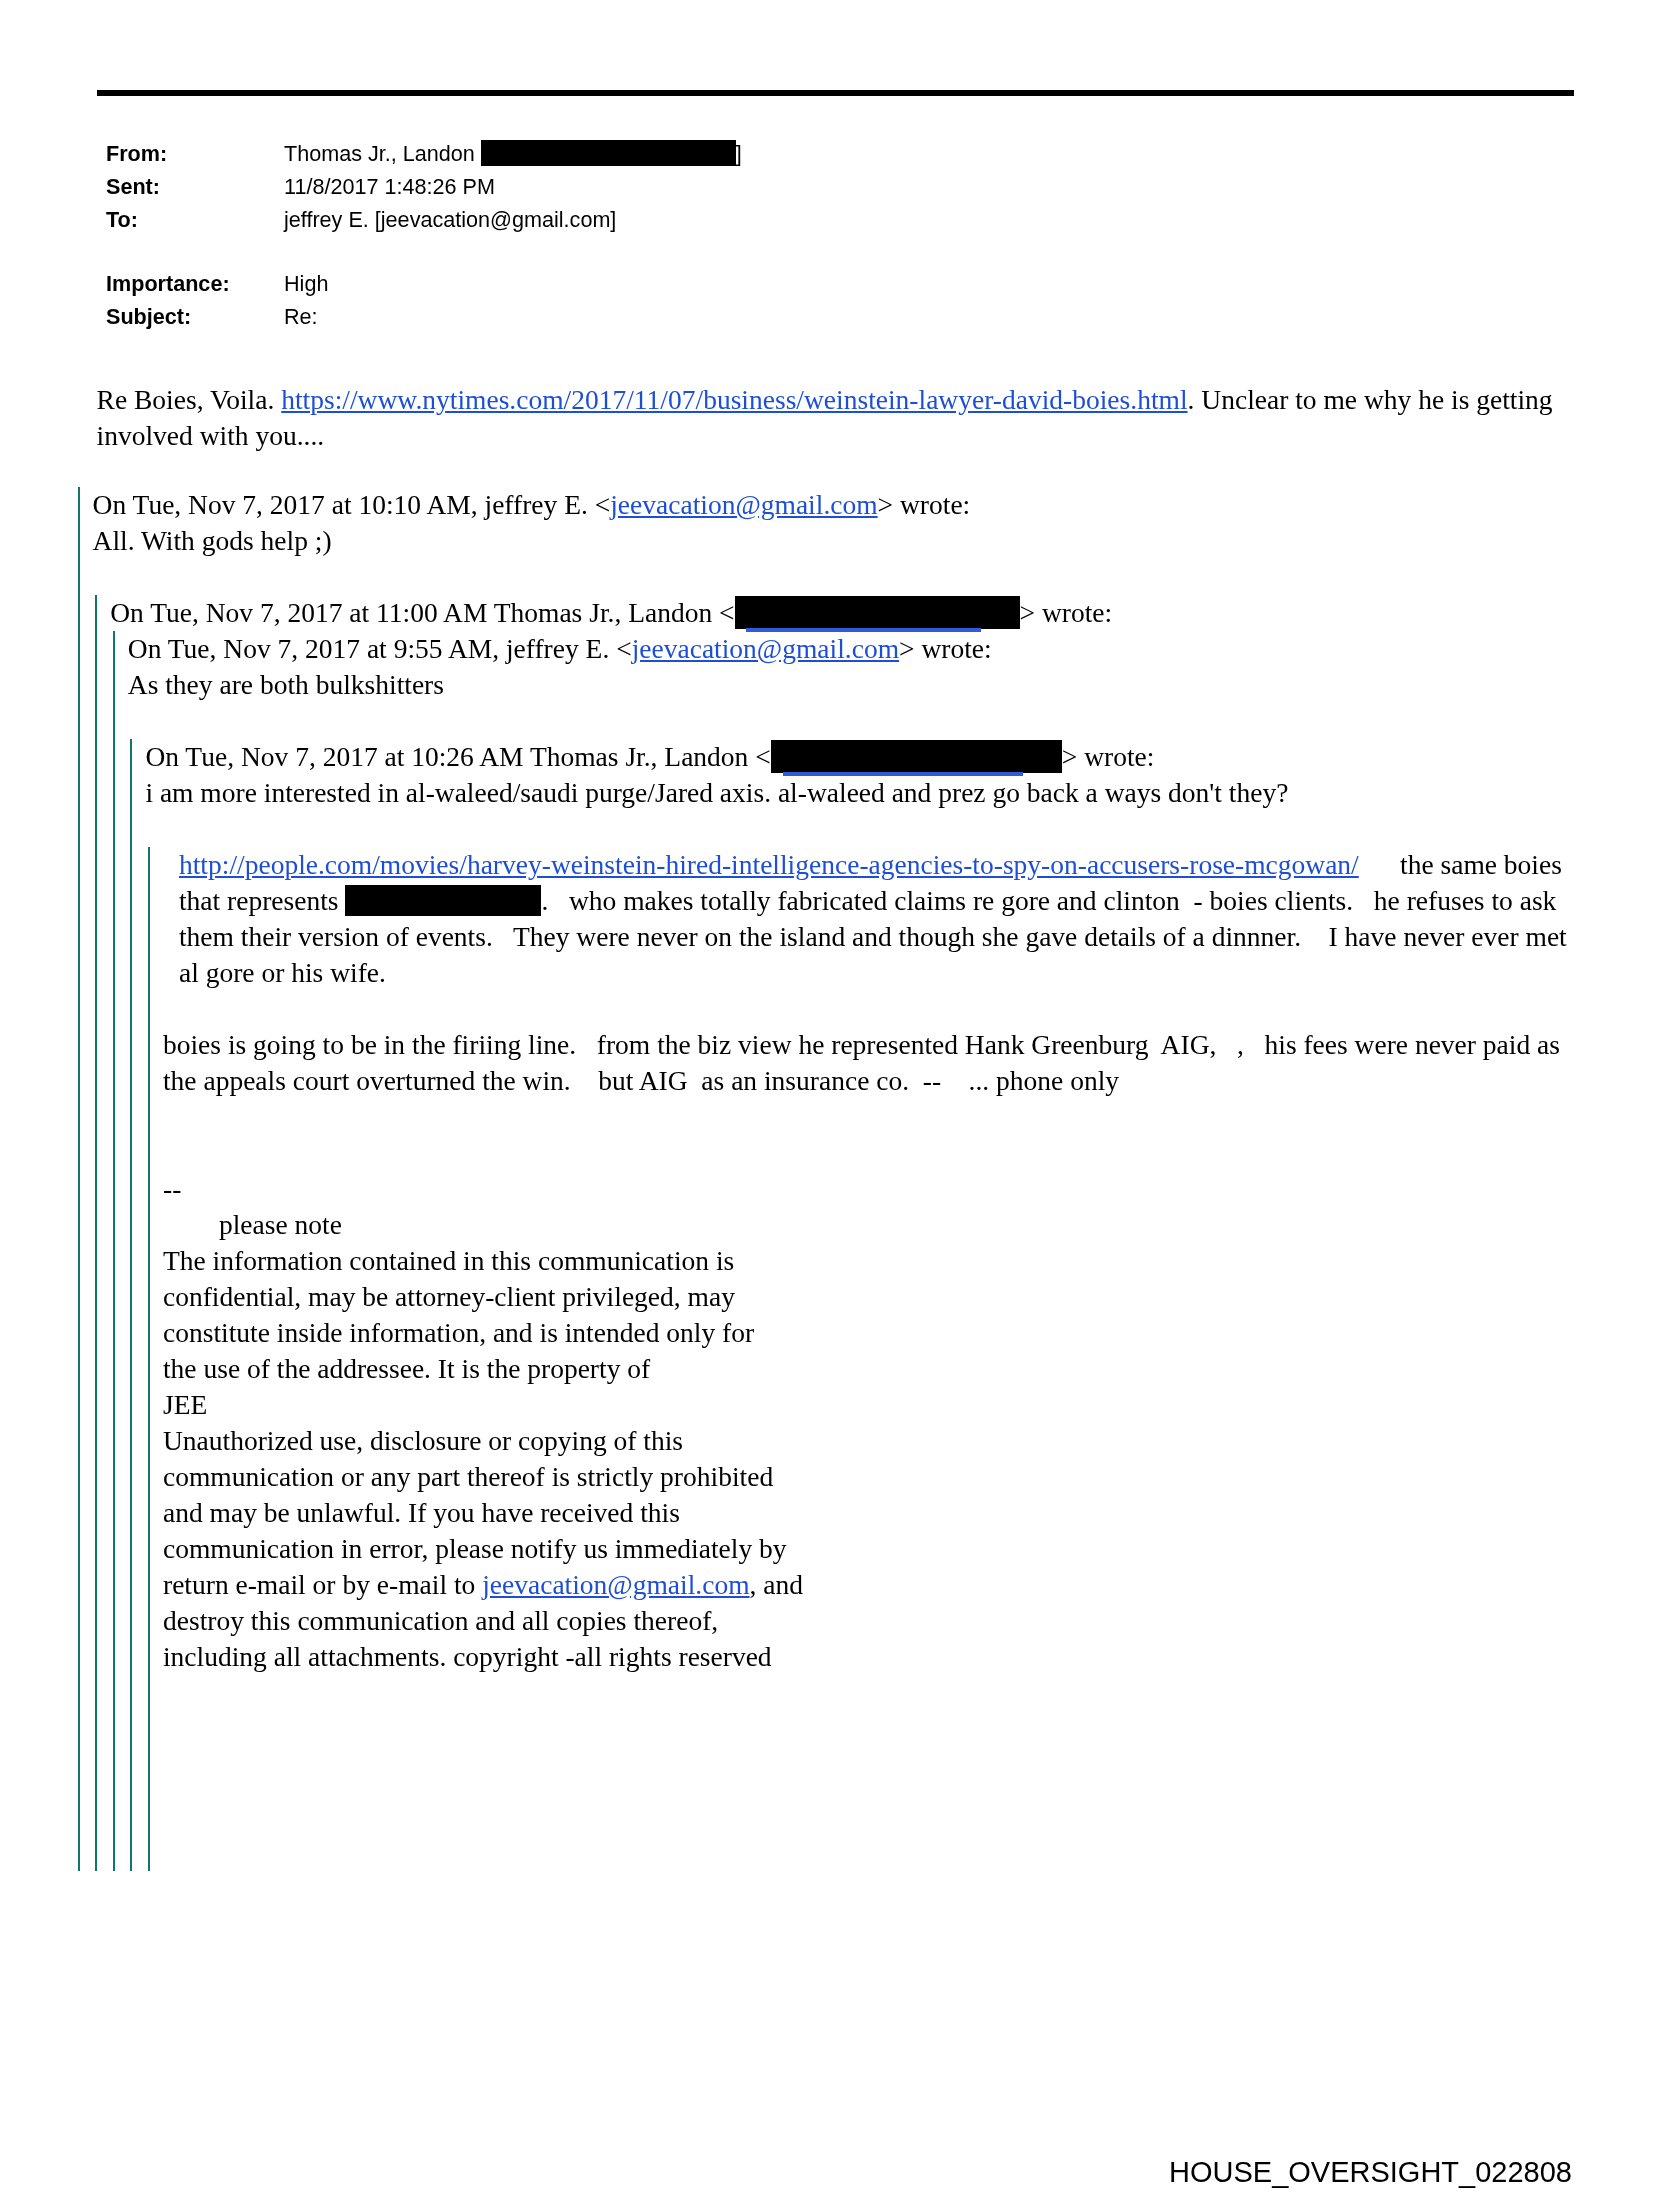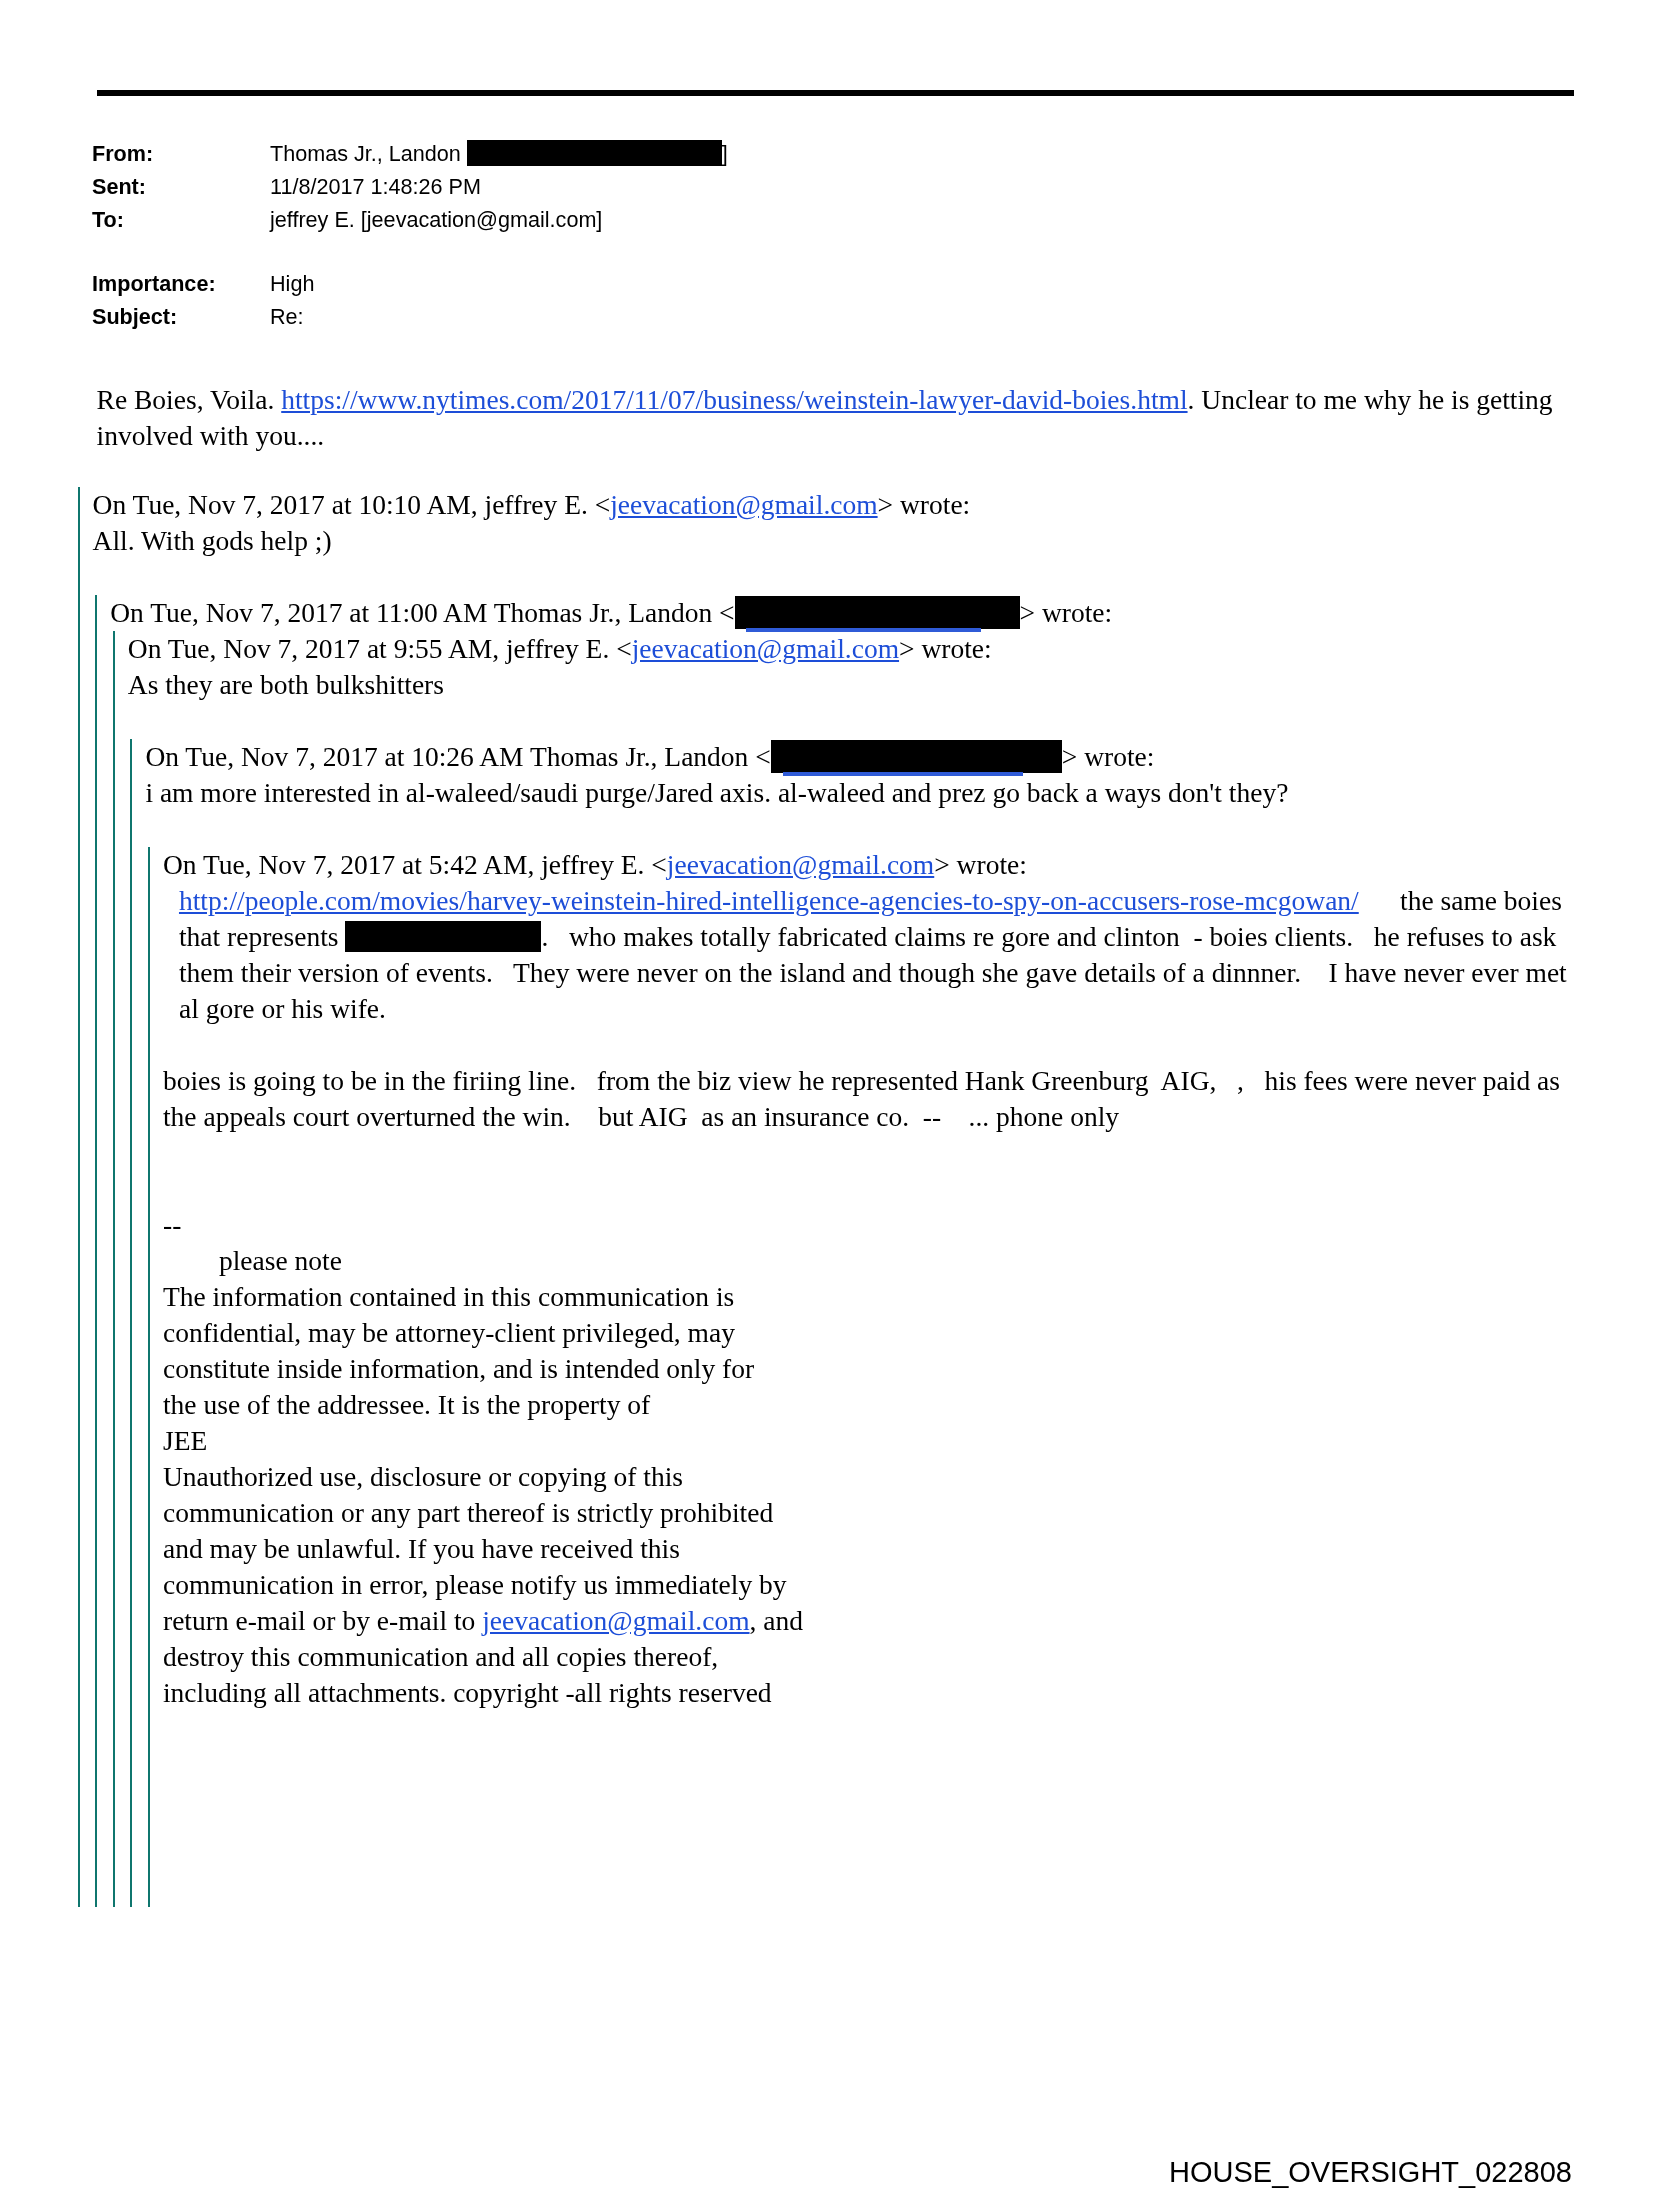--- a/index.html
+++ b/index.html
@@ -11,21 +11,21 @@
   }
   .page { position: relative; width: 1669px; height: 2205px; background: #fff; overflow: hidden; }
 
   .top-rule {
     position: absolute; left: 97px; top: 90px;
     width: 1477px; height: 5.9px; background: #000;
   }
 
   
   .hdr {
-    position: absolute; left: 92px; top: 137px;
+    position: absolute; left: 106px; top: 137px;
     font-family: "Liberation Sans", sans-serif;
     font-size: 21.6px; line-height: 33px; color: #000;
   }
   .hrow { display: flex; align-items: baseline; }
   .hrow.importance { margin-top: 31px; }
   .hlabel { width: 178px; font-weight: bold; flex: 0 0 178px; }
   .hvalue { white-space: pre-wrap; }
   .seg { white-space: pre-wrap; }
 
   
@@ -120,21 +120,20 @@
 
         <blockquote class="q">
           <div class="q-attr"><span class="seg">On Tue, Nov 7, 2017 at 9:55 AM, jeffrey E. &lt;</span><a class="link">jeevacation@gmail.com</a><span class="seg">&gt; wrote:</span></div>
           <div class="q-text">As they are both bulkshitters</div>
 
           <blockquote class="q">
             <div class="q-attr"><span class="seg">On Tue, Nov 7, 2017 at 10:26 AM Thomas Jr., Landon &lt;</span><span class="redaction redaction-q4 peek"></span><span class="seg">&gt; wrote:</span></div>
             <div class="q-text">i am more interested in al-waleed/saudi purge/Jared axis. al-waleed and prez go back a ways don't they?</div>
 
             <blockquote class="q innermost">
-              <div class="q-attr"><span class="seg">On Tue, Nov 7, 2017 at 5:42 AM, jeffrey E. &lt;</span><a class="link">jeevacation@gmail.com</a><span class="seg">&gt; wrote:</span></div>
 
               <div class="qa-p1"><a class="link">http://people.com/movies/harvey-weinstein-hired-intelligence-agencies-to-spy-on-accusers-rose-mcgowan/</a><span class="seg">      the same boies that represents </span><span class="redaction redaction-rep"></span><span class="seg">.   who makes totally fabricated claims re gore and clinton  - boies clients.   he refuses to ask them their version of events.   They were never on the island and though she gave details of a dinnner.    I have never ever met al gore or his wife.</span></div>
 
               <div class="qa-p2">boies is going to be in the firiing line.   from the biz view he represented Hank Greenburg  AIG,   ,   his fees were never paid as the appeals court overturned the win.    but AIG  as an insurance co.  --    ... phone only</div>
 
               <div class="sig-dashes">--</div>
               <div class="sig-note">please note</div>
 
               <div class="disc"><span class="seg">The information contained in this communication is
 confidential, may be attorney-client privileged, may

